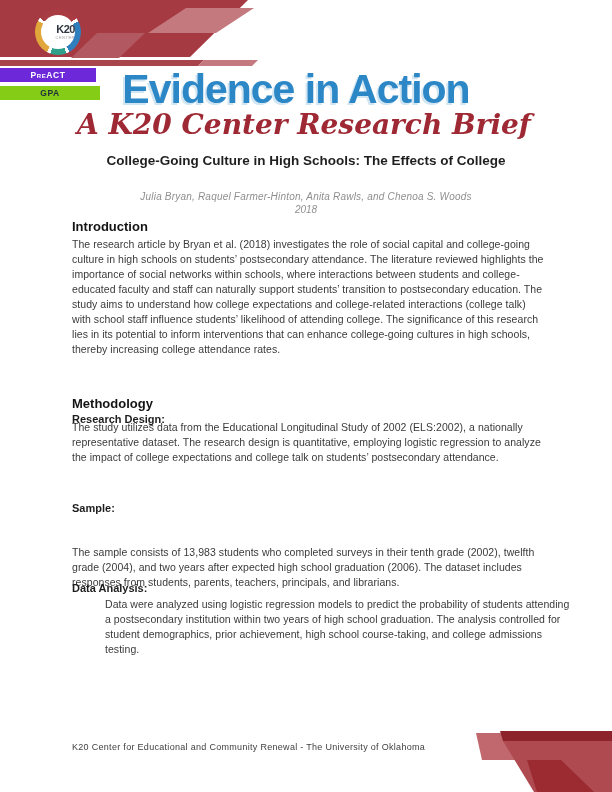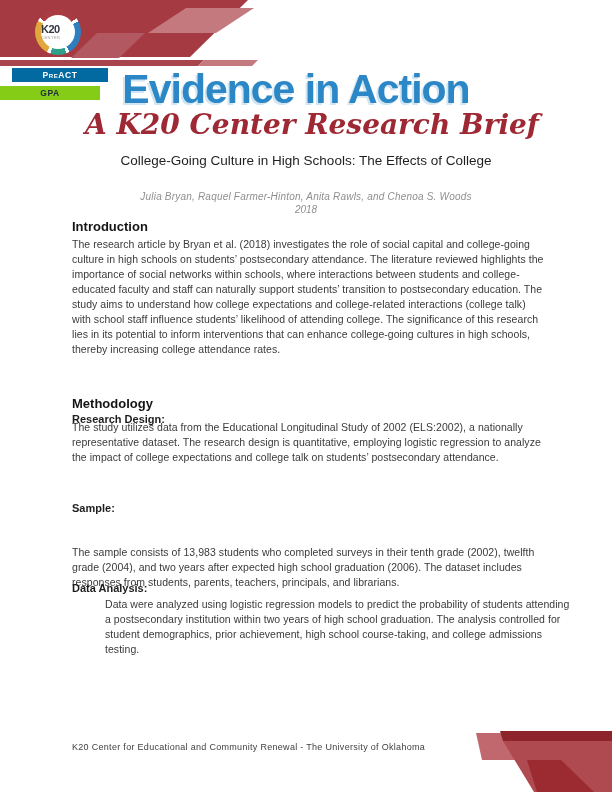--- a/index.html
+++ b/index.html
@@ -17,46 +17,46 @@
 
   .logo{
     position:absolute;left:35px;top:9px;width:46px;height:46px;border-radius:50%;
     background:conic-gradient(#a93b43 0 53deg,#ffffff 53deg 62deg,#2f7fbe 62deg 150deg,
       #ffffff 150deg 158deg,#2fa08a 158deg 200deg,#ffffff 200deg 209deg,
       #e2a73b 209deg 299deg,#ffffff 299deg 308deg,#a93b43 308deg 360deg);
     display:flex;align-items:center;justify-content:center;
   }
   .logo-inner{
     width:34px;height:34px;border-radius:50%;background:#ffffff;
-    display:flex;flex-direction:column;align-items:flex-start;justify-content:center;
+    display:flex;flex-direction:column;align-items:flex-end;justify-content:center;
     text-align:center;line-height:1;
   }
   .logo-k20{font-size:11px;font-weight:bold;color:#2f3640;letter-spacing:-0.5px;}
   .logo-center{font-size:4px;color:#9a9a9a;letter-spacing:0.5px;margin-top:1px;}
 
   .badge{position:absolute;display:flex;align-items:center;justify-content:center;
     font-weight:bold;font-size:8.5px;letter-spacing:0.6px;}
-  .badge-preact{left:0;top:68px;width:96px;height:14px;background:#0369a1;color:#ffffff;
-    font-variant:small-caps;margin-left:12px;}
+  .badge-preact{left:0;top:68px;width:96px;height:14px;background:#6d28d9;color:#ffffff;
+    font-variant:small-caps;}
   .badge-gpa{left:0;top:86px;width:100px;height:14px;background:#84cc16;color:#23303c;}
 
   .header-title{
     position:absolute;left:0;top:66px;width:592px;text-align:center;
     font-size:41px;font-weight:800;letter-spacing:-1px;color:#2c87c6;
     text-shadow:-2px 2px 0 rgba(44,135,198,0.22);
   }
   .header-subtitle{
-    position:absolute;left:16px;top:108px;width:592px;text-align:center;
+    position:absolute;left:8px;top:108px;width:592px;text-align:center;
     font-family:"DejaVu Serif",serif;font-style:italic;font-weight:700;
     font-size:28px;color:#9e2833;
   }
 
   .paper-title{
     position:absolute;left:36px;top:152px;width:540px;text-align:center;
-    font-size:13.5px;font-weight:normal;line-height:17px;color:#1f1f1f;
+    font-size:13.5px;font-weight:bold;line-height:17px;color:#1f1f1f;
   }
   .paper-authors{
     position:absolute;left:36px;top:191px;width:540px;text-align:center;
     font-style:italic;font-size:10px;color:#8f8f8f;letter-spacing:0.2px;
   }
   .paper-year{
     position:absolute;left:36px;top:204px;width:540px;text-align:center;
     font-style:italic;font-size:10px;color:#8f8f8f;
   }
 

